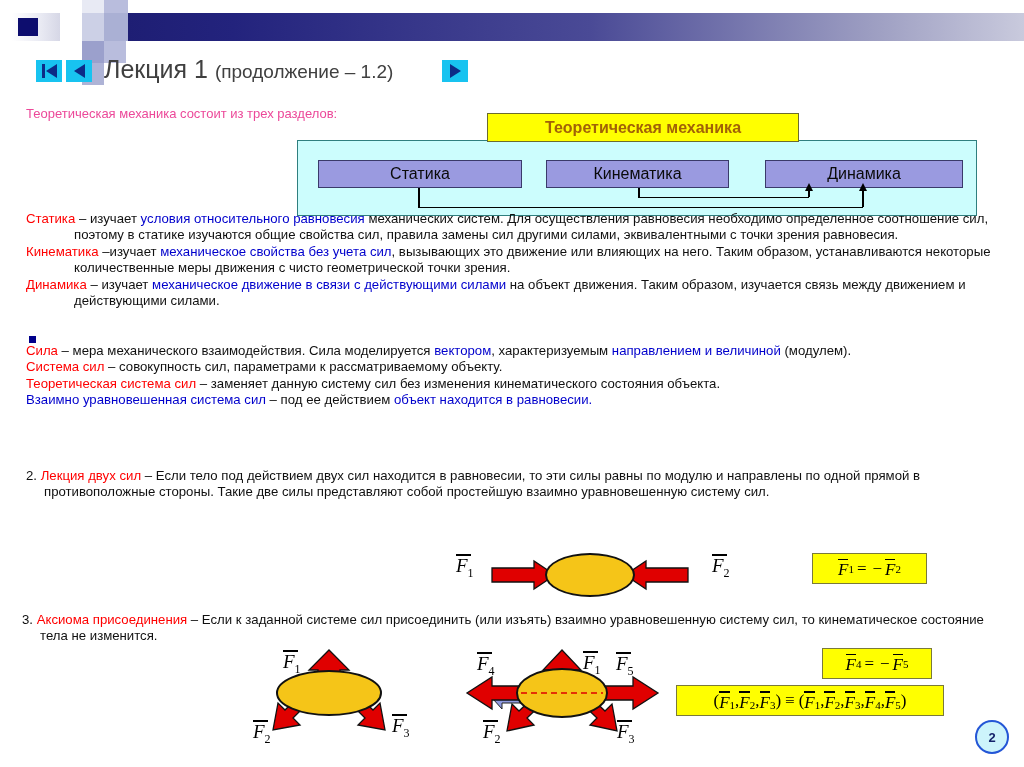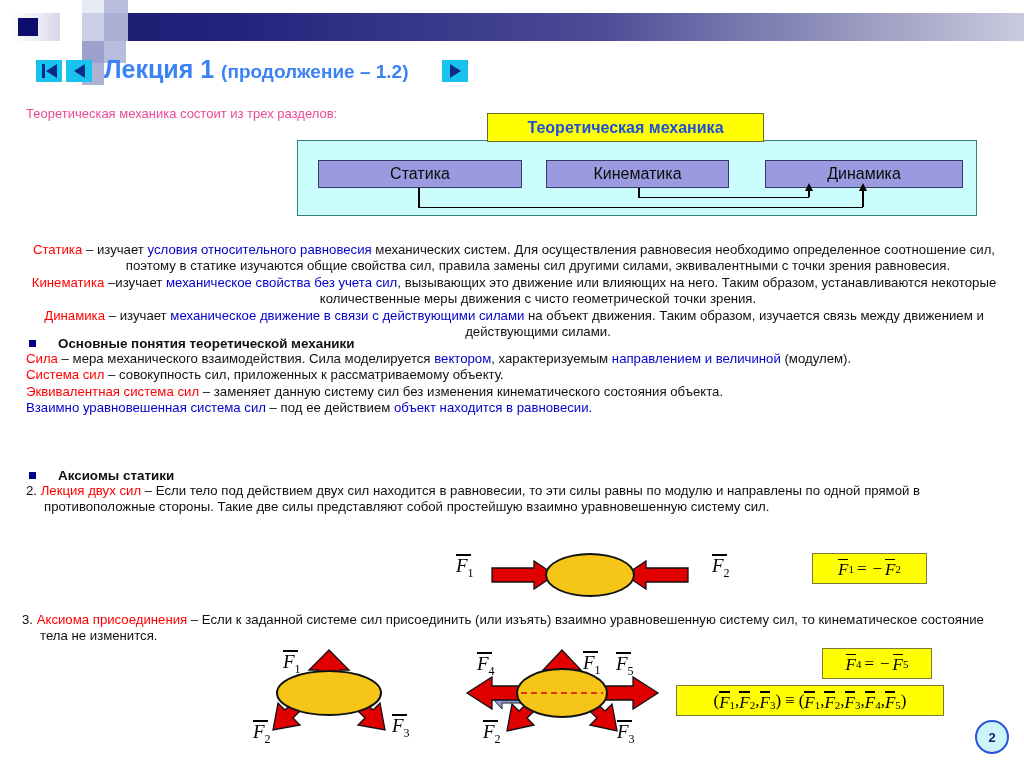--- a/index.html
+++ b/index.html
@@ -42,40 +42,40 @@
   #nav-prev  { left:66px; top:60px; width:26px; height:22px; }
   #nav-next  { left:442px; top:60px; width:26px; height:22px; }
 
   .tri { width:0; height:0; }
   .tri-left  { border-top:7px solid transparent; border-bottom:7px solid transparent; border-right:11px solid #0d2b86; }
   .tri-right { border-top:7px solid transparent; border-bottom:7px solid transparent; border-left:11px solid #0d2b86; }
   .bar-l { width:3px; height:14px; background:#0d2b86; margin-right:1px; }
 
   #slide-title {
     position:absolute; left:104px; top:55px;
-    font-size:25px; color:#3b82f6; font-weight:bold; white-space:nowrap;
+    font-size:25px; color:#404040; font-weight:normal; white-space:nowrap;
   }
   #slide-title .sub { font-size:19px; }
 
   
   #intro-line {
     position:absolute; left:26px; top:106px;
     font-size:13px; color:#ec4899;
   }
 
   
   #scheme-box {
     position:absolute; left:297px; top:140px; width:680px; height:76px;
     background:#ccfdfd; border:1.5px solid #2f7f7f;
   }
   #scheme-title {
-    position:absolute; left:487px; top:113px; width:277px; height:29px;
+    position:absolute; left:487px; top:113px; width:312px; height:29px;
     background:#ffff00; border:1.5px solid #6b6b2e;
     display:flex; align-items:center; justify-content:center;
-    font-size:16px; font-weight:bold; color:#1d4ed8; z-index:3;
+    font-size:16px; font-weight:bold; color:#a16207; z-index:3;
   }
   .sbox {
     position:absolute; top:160px; height:28px;
     background:#9a9ae0; border:1.5px solid #3a3a6a;
     display:flex; align-items:center; justify-content:center;
     font-size:16px; color:#0a0a0a; z-index:2;
   }
   #sbox-statika   { left:318px; width:204px; }
   #sbox-kinematika{ left:546px; width:183px; }
   #sbox-dinamika  { left:765px; width:198px; }
@@ -91,21 +91,21 @@
   #l2u { left:808px; top:186px; width:1.5px; height:11px; }
   .ahead {
     position:absolute; width:0; height:0;
     border-left:4.5px solid transparent; border-right:4.5px solid transparent;
     border-bottom:8px solid #000; z-index:2;
   }
   #ah1 { left:858.5px; top:183px; }
   #ah2 { left:804.5px; top:183px; }
 
   
-  #body-text { position:absolute; left:26px; top:242px; width:976px;text-align:center; }
+  #body-text { position:absolute; left:26px; top:211px; width:976px; }
   .para { font-size:13.2px; color:#101010; line-height:16.4px; margin-bottom:0px; }
   .hang { padding-left:48px; text-indent:-48px; }
   .hang2 { padding-left:18px; text-indent:-18px; }
   .red  { color:#ff0000; }
   .blue { color:#0000cc; }
 
   .sec-head {
     font-size:13.4px; font-weight:bold; color:#101010;
     display:flex; align-items:center; gap:0px;
   }
@@ -222,41 +222,36 @@
     <span class="red">Кинематика</span><span> –изучает </span><span class="blue">механическое свойства без учета сил</span><span>, вызывающих это движение или влияющих на него. Таким образом, устанавливаются некоторые количественные меры движения с чисто геометрической точки зрения.</span>
   </div>
   <div class="para hang">
     <span class="red">Динамика</span><span> – изучает </span><span class="blue">механическое движение в связи с действующими силами</span><span> на объект движения. Таким образом, изучается связь между движением и действующими силами.</span>
   </div>
 </div>
 
 <div id="concepts">
   <div class="sec-head">
     <span class="sq"></span>
-    <span>Основные понятия теоретической механики</span>
   </div>
   <div class="para">
     <span class="red">Сила</span><span> – мера механического взаимодействия. Сила моделируется </span><span class="blue">вектором</span><span>, характеризуемым </span><span class="blue">направлением и величиной</span><span> (модулем).</span>
   </div>
   <div class="para">
-    <span class="red">Система сил</span><span> – совокупность сил, приложенных к рассматриваемому объекту.</span><span class="blue"></span>
+    <span class="red">Система сил</span><span> – совокупность сил, параметрами к рассматриваемому объекту.</span><span class="blue"></span>
   </div>
   <div class="para">
-    <span class="red">Эквивалентная система сил</span><span> – заменяет данную систему сил без изменения кинематического состояния объекта.</span><span class="blue"></span>
+    <span class="red">Теоретическая система сил</span><span> – заменяет данную систему сил без изменения кинематического состояния объекта.</span><span class="blue"></span>
   </div>
   <div class="para">
     <span class="blue">Взаимно уравновешенная система сил</span><span> – под ее действием </span><span class="blue">объект находится в равновесии.</span>
   </div>
 </div>
 
 <div id="axioms">
-  <div class="sec-head">
-    <span class="sq"></span>
-    <span>Аксиомы статики</span>
-  </div>
   <div class="para hang2">
     <span>2. </span><span class="red">Лекция двух сил</span><span> – Если тело под действием двух сил находится в равновесии, то эти силы равны по модулю и направлены по одной прямой в противоположные стороны. Такие две силы представляют собой простейшую взаимно уравновешенную систему сил.</span>
   </div>
 </div>
 
 <div id="fig1">
   <svg class="arrowsvg" style="left:0;top:0;" width="350" height="58">
     <polygon points="52,20 94,20 94,13 115,27 94,41 94,34 52,34" fill="#e00000" stroke="#111" stroke-width="1.3"></polygon>
     <polygon points="248,20 206,20 206,13 185,27 206,41 206,34 248,34" fill="#e00000" stroke="#111" stroke-width="1.3"></polygon>
   </svg>

